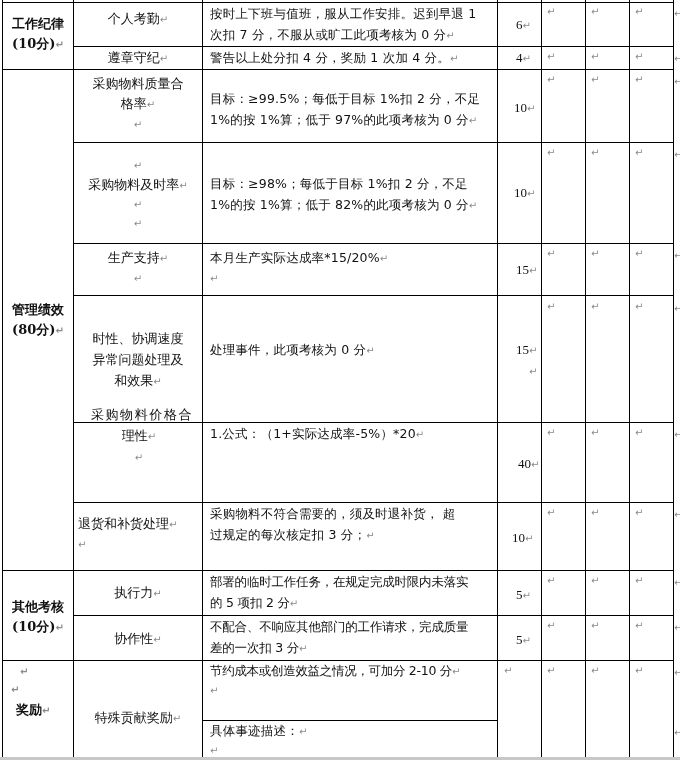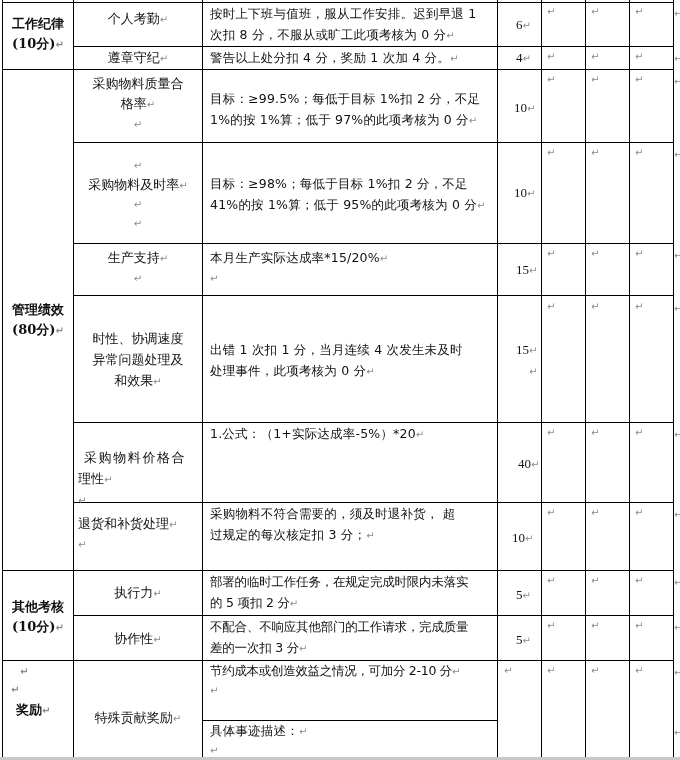--- a/index.html
+++ b/index.html
@@ -47,21 +47,21 @@
   <div class="cell cat" style="left:3px;top:14px;width:70px;">
     <div>工作纪律</div>
     <div><span>(10分)</span><span class="mark">↵</span></div>
   </div>
 
   <div class="cell item" style="left:74px;top:8px;width:128px;">
     <span>个人考勤</span><span class="mark">↵</span>
   </div>
   <div class="cell desc" style="left:203px;top:3px;width:294px;">
     <div>按时上下班与值班，服从工作安排。迟到早退 1</div>
-    <div><span>次扣 8 分，不服从或旷工此项考核为 0 分</span><span class="mark">↵</span></div>
+    <div><span>次扣 7 分，不服从或旷工此项考核为 0 分</span><span class="mark">↵</span></div>
   </div>
   <div class="cell score" style="left:516px;top:14px;">
     <span>6</span><span class="mark">↵</span>
   </div>
 
   <div class="cell item" style="left:74px;top:47px;width:128px;">
     <span>遵章守纪</span><span class="mark">↵</span>
   </div>
   <div class="cell desc" style="left:203px;top:47px;width:294px;">
     <span>警告以上处分扣 4 分，奖励 1 次加 4 分。</span><span class="mark">↵</span>
@@ -89,21 +89,21 @@
   </div>
 
   <div class="cell item" style="left:74px;top:156px;width:128px;line-height:19px;">
     <div class="mark">↵</div>
     <div><span>采购物料及时率</span><span class="mark">↵</span></div>
     <div class="mark">↵</div>
     <div class="mark">↵</div>
   </div>
   <div class="cell desc" style="left:203px;top:173px;width:294px;">
     <div>目标：≥98%；每低于目标 1%扣 2 分，不足</div>
-    <div><span>41%的按 1%算；低于 95%的此项考核为 0 分</span><span class="mark">↵</span></div>
+    <div><span>1%的按 1%算；低于 82%的此项考核为 0 分</span><span class="mark">↵</span></div>
   </div>
   <div class="cell score" style="left:514px;top:182px;">
     <span>10</span><span class="mark">↵</span>
   </div>
 
   <div class="cell item" style="left:74px;top:248px;width:128px;line-height:20px;">
     <div><span>生产支持</span><span class="mark">↵</span></div>
     <div class="mark">↵</div>
   </div>
   <div class="cell desc" style="left:203px;top:248px;width:294px;line-height:20px;">
@@ -113,29 +113,28 @@
   <div class="cell score" style="left:516px;top:259px;">
     <span>15</span><span class="mark">↵</span>
   </div>
 
   <div class="cell item" style="left:74px;top:328px;width:128px;line-height:21px;">
     <div>时性、协调速度</div>
     <div>异常问题处理及</div>
     <div><span>和效果</span><span class="mark">↵</span></div>
   </div>
   <div class="cell desc" style="left:203px;top:339px;width:294px;">
-    <div>出错 1 次扣 1 分，当月连续 4 次发生未及时</div>
     <div><span>处理事件，此项考核为 0 分</span><span class="mark">↵</span></div>
   </div>
   <div class="cell score" style="left:516px;top:340px;line-height:20px;">
     <div><span>15</span><span class="mark">↵</span></div>
     <div style="text-align:right;"><span class="mark">↵</span></div>
   </div>
 
-  <div class="cell item" style="left:78px;top:447px;width:122px;text-align:left;line-height:21px;">
+  <div class="cell item" style="left:78px;top:404px;width:122px;text-align:center;line-height:21px;">
     <div style="letter-spacing:1.6px;padding-left:6px;">采购物料价格合</div>
     <div><span>理性</span><span class="mark">↵</span></div>
     <div class="mark">↵</div>
   </div>
   <div class="cell desc" style="left:203px;top:423px;width:294px;">
     <div><span>1.公式：（1+实际达成率-5%）*20</span><span class="mark">↵</span></div>
   </div>
   <div class="cell score" style="left:518px;top:453px;">
     <span>40</span><span class="mark">↵</span>
   </div>

